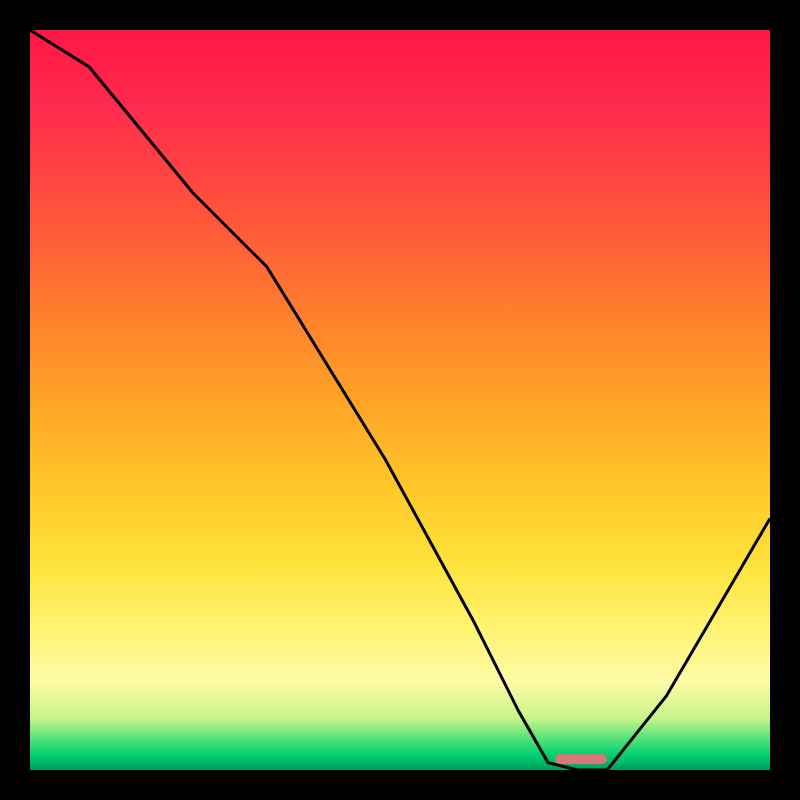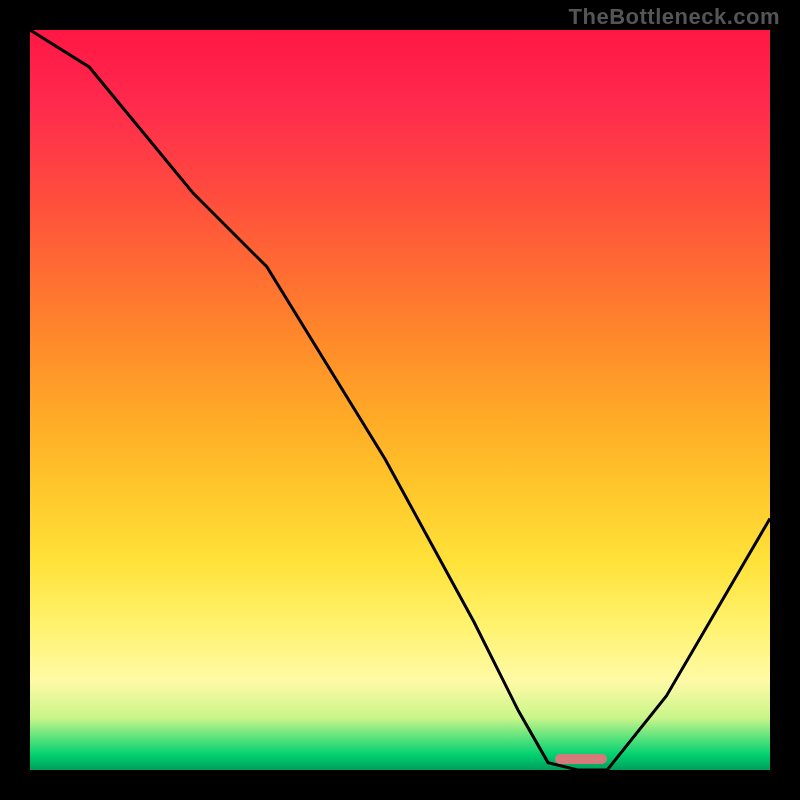--- a/index.html
+++ b/index.html
@@ -67,21 +67,20 @@
     height: 10px;
     border-radius: 5px;
     background: #d47a7a; 
   }
 </style>
 </head>
 <body>
 
 <div class="frame">
 
-  <div class="watermark">TheBottleneck.com</div>
 
   <div class="plot-area">
     <div class="gradient"></div>
 
     <svg class="curve" viewBox="0 0 740 740" preserveAspectRatio="none">
       <path id="curve-path" d="M0.0 0.0 L59.2 37.0 L162.8 162.8 L236.8 236.8 L355.2 429.2 L444.0 592.0 L488.4 680.8 L518.0 732.6 L547.6 740.0 L577.2 740.0 L636.4 666.0 L740.0 488.4" fill="none" stroke="#000000" stroke-width="3"></path>
     </svg>
 
     <div id="opt-marker" class="marker" style="left: 525.4px; width: 51.8px; bottom: 6px; background: rgb(212, 122, 122);"></div>
   </div>

